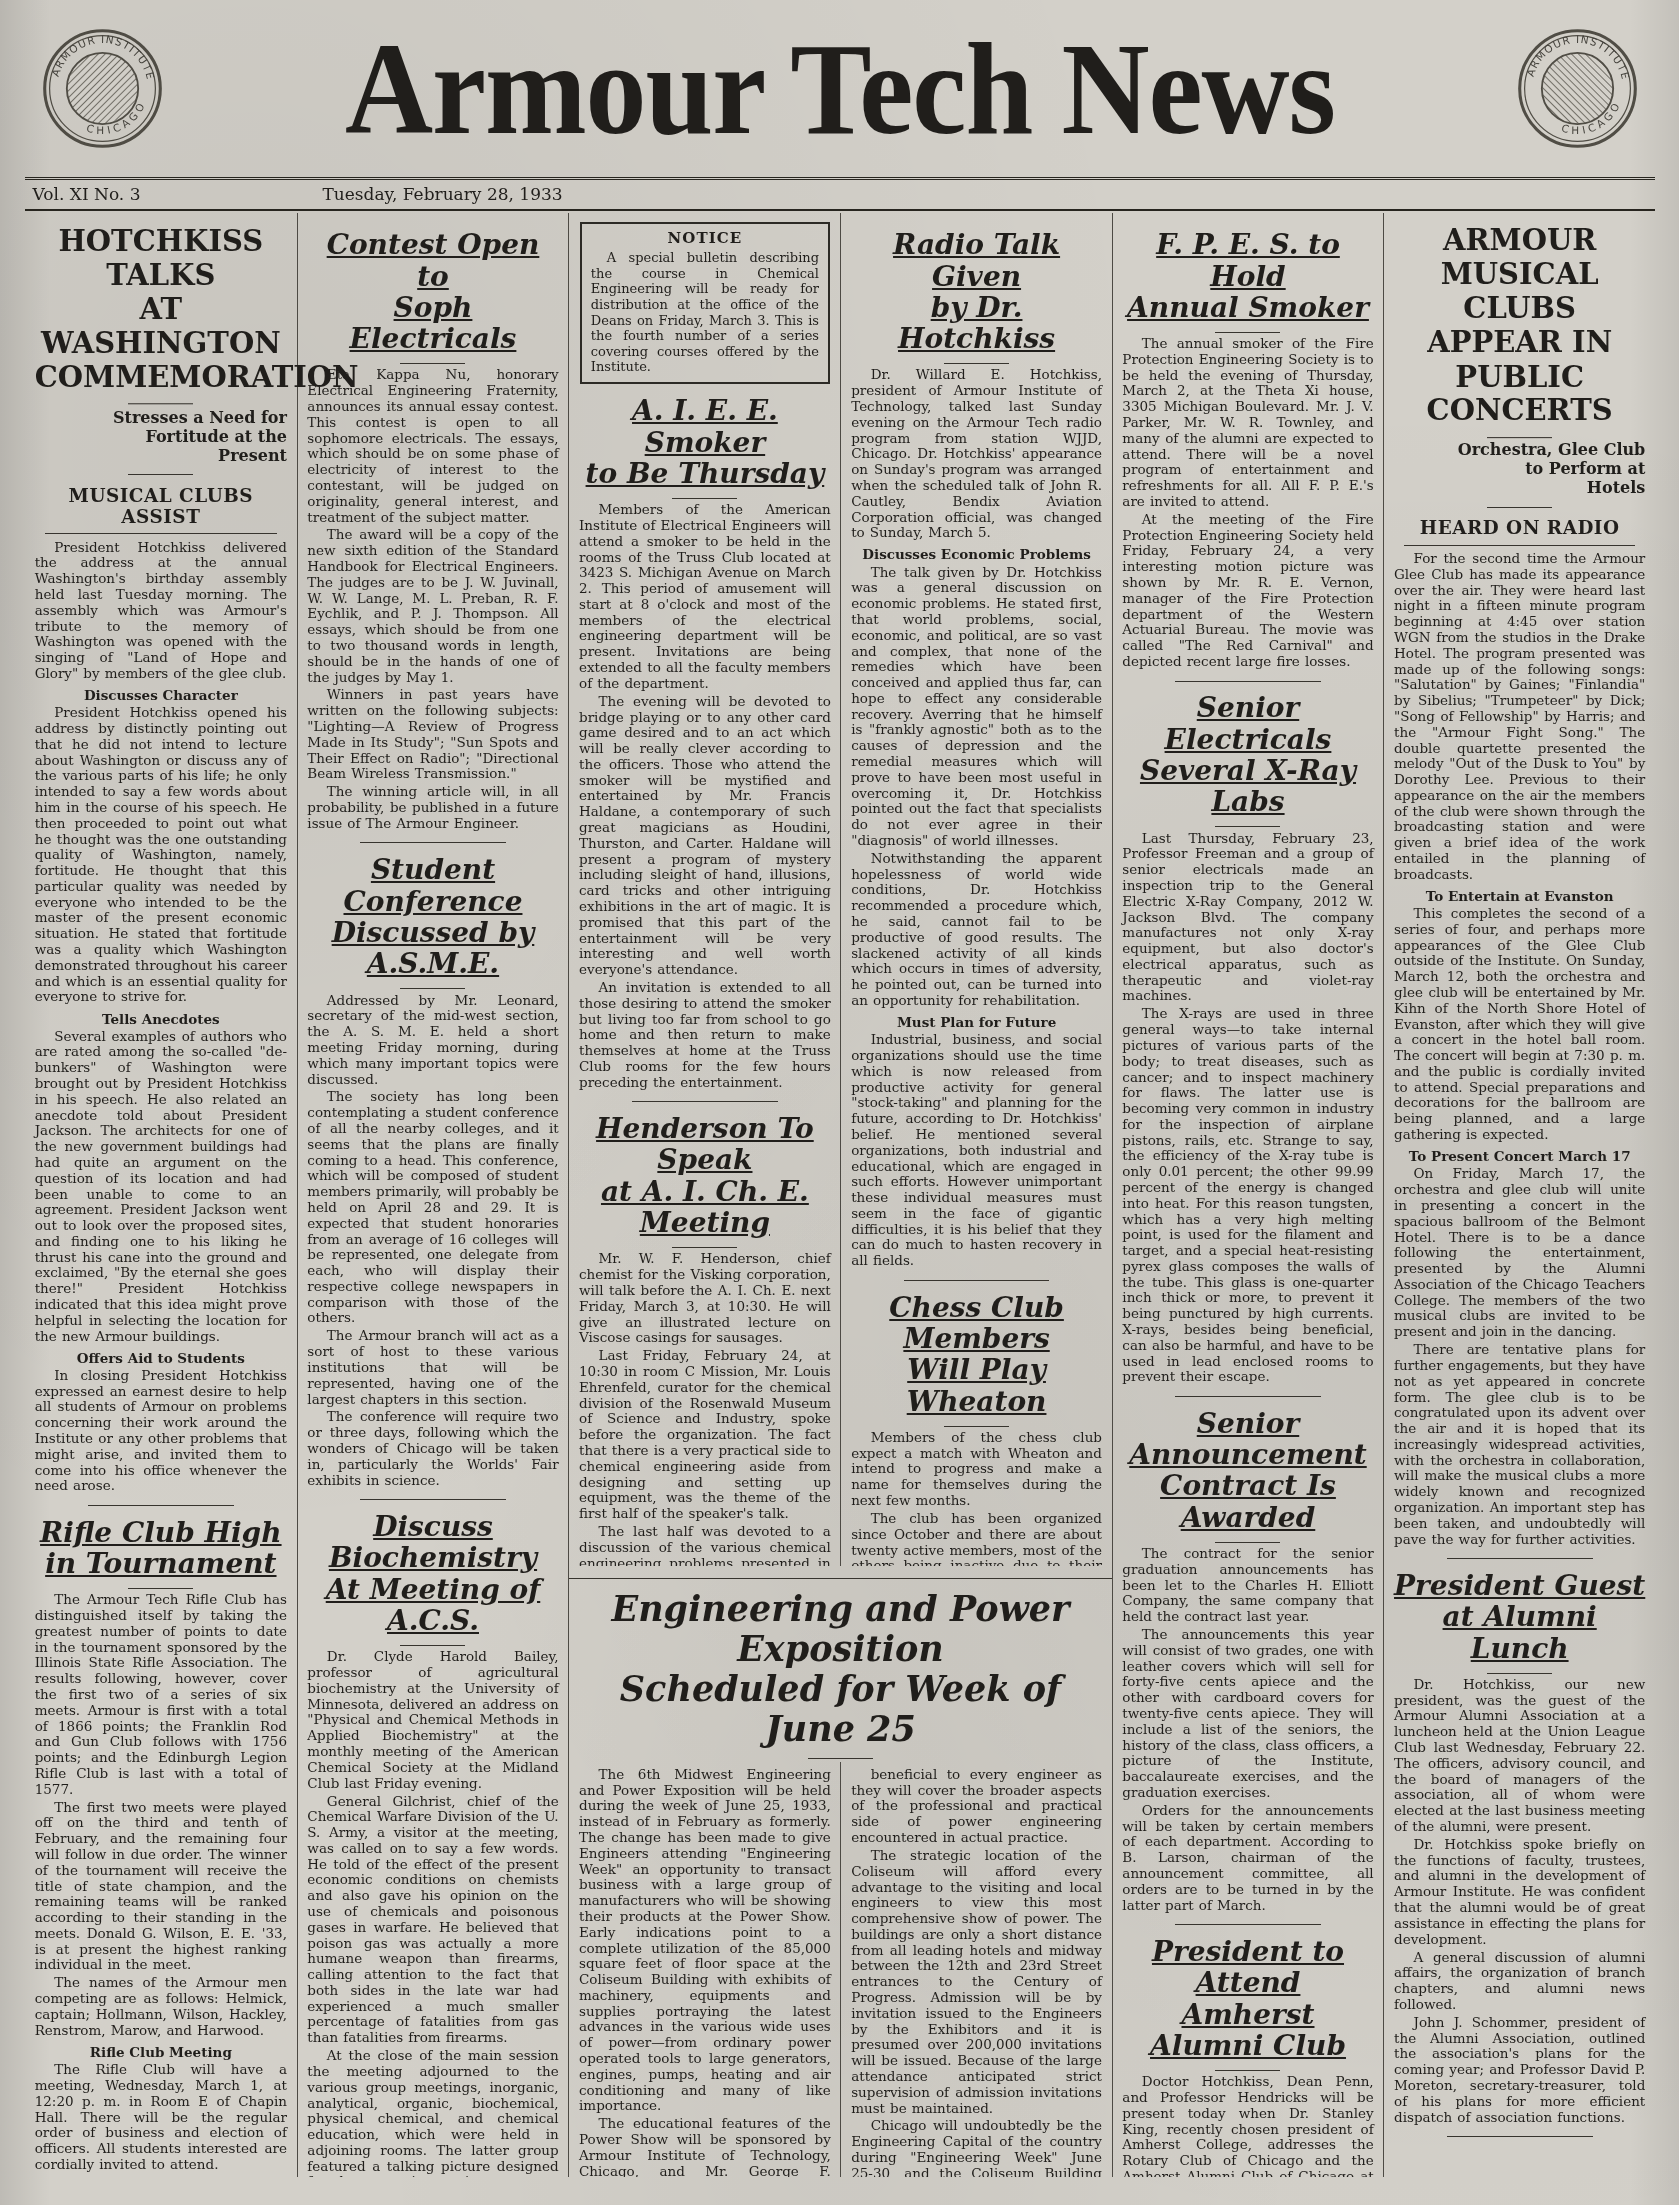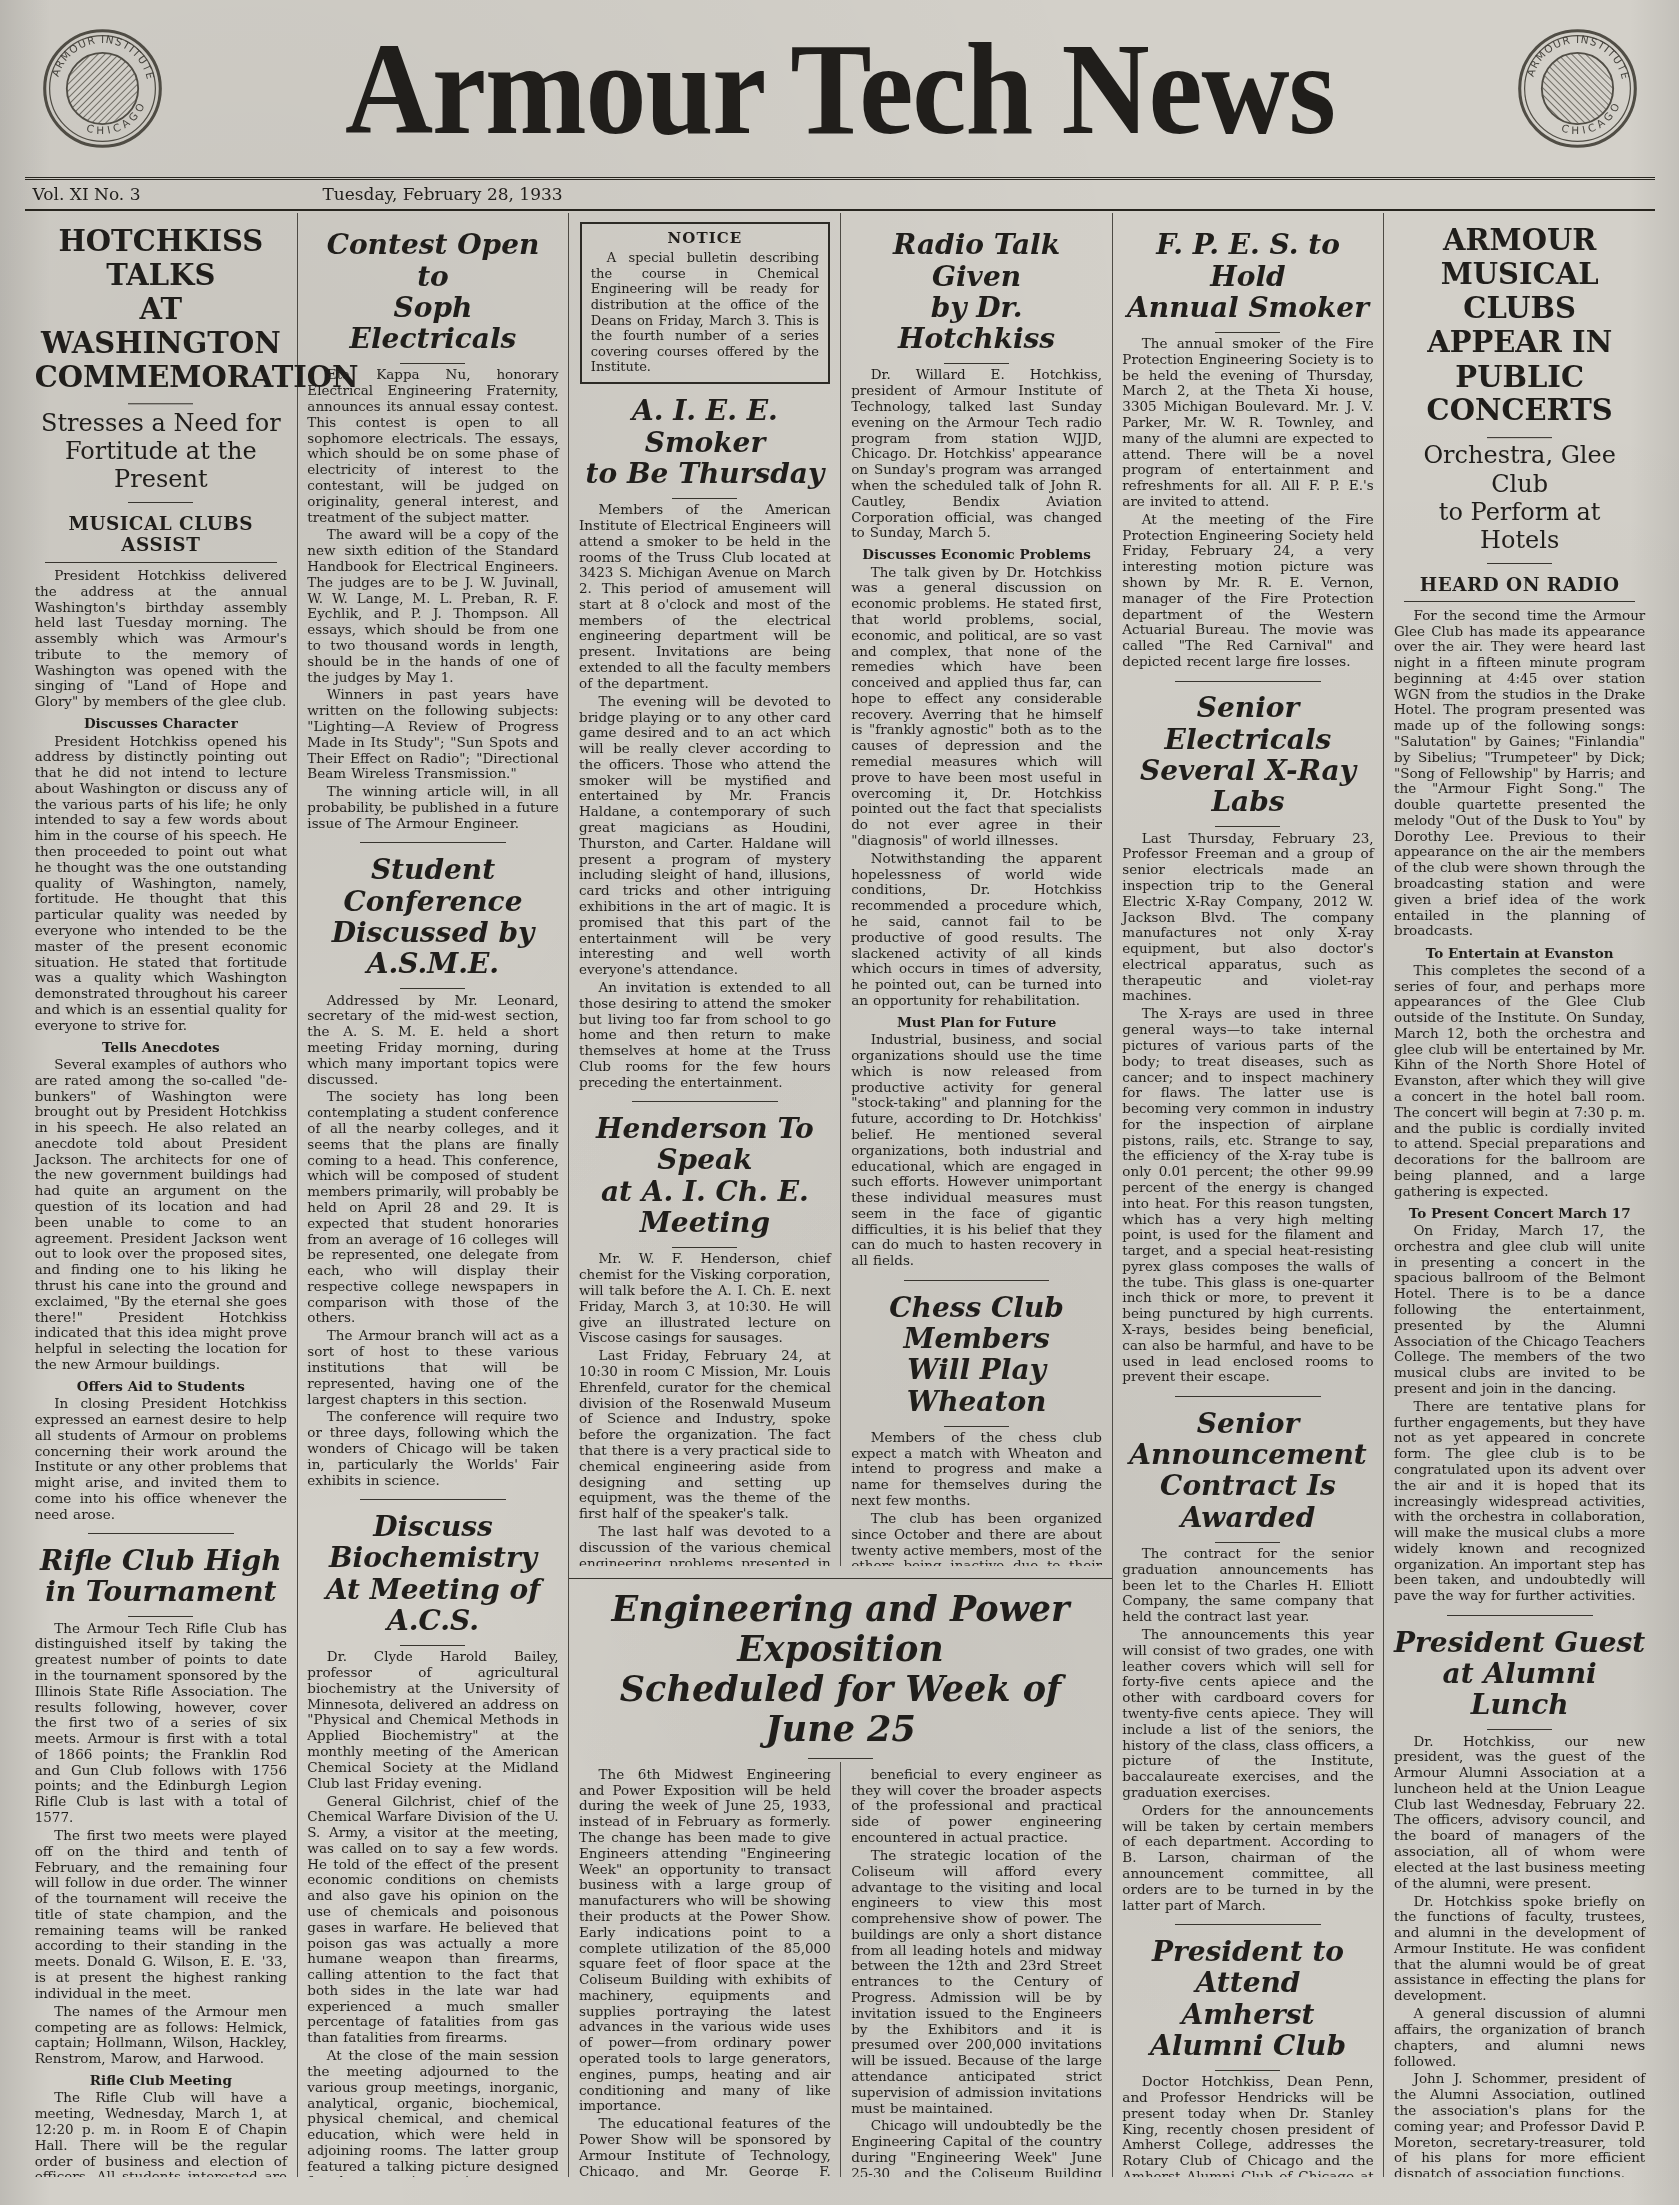--- a/index.html
+++ b/index.html
@@ -49,31 +49,31 @@
   .duo .subcol.right{border-left:1.1px solid #4d4a44;}
   .duo.top{flex:0 0 1353px;overflow:hidden;}
   .duo.bottom{flex:1 1 auto;overflow:hidden;}
   
   .h-main{
     font-weight:bold;font-size:29px;line-height:1.12;text-align:center;
     letter-spacing:0px;margin:9.7px 0 3.2px;white-space:pre-line;transform:scaleY(1.05);
   }
   .h-italic{
     font-weight:bold;font-style:italic;font-size:28px;line-height:1.12;
-    text-align:center;margin:10.8px 0 3.2px;white-space:pre-line;
+    text-align:center;margin:10.8px 0 3.2px;white-space:pre-line;text-decoration:underline;
   }
   .h-span{
     font-weight:bold;font-style:italic;font-size:35px;line-height:1.15;
     text-align:center;white-space:pre-line;
     border-top:1.6px solid #37342e;margin-top:12px;padding:9.7px 5.4px 2.2px;
   }
   .h-main::after,.h-italic::after,.deck::after,.h-span::after{
     content:"";display:block;width:65px;border-top:1.6px solid #37342e;margin:8.7px auto 0;
   }
-  .deck{font-weight:normal;font-size:24px;line-height:1.18;text-align:center;margin:8.7px 0 4.3px;white-space:pre-line;}
+  .deck{font-weight:bold;font-size:16px;line-height:1.18;text-align:right;margin:8.7px 0 4.3px;white-space:pre-line;}
   .kicker{
     font-weight:bold;font-size:18.4px;text-align:center;letter-spacing:0.5px;
     margin:9.7px 0 5.4px;white-space:pre-line;
   }
   .kicker::after{content:"";display:block;width:249px;max-width:92%;border-top:1.1px solid #37342e;margin:6.5px auto 0;}
   .subhead{font-weight:bold;font-size:13.5px;text-align:center;margin:5.4px 0 2.2px;}
   .para{
     font-size:13.5px;line-height:1.17;text-align:justify;text-indent:19.5px;
     margin:0 0 2.2px;word-spacing:0.8px;hyphens:auto;
   }

